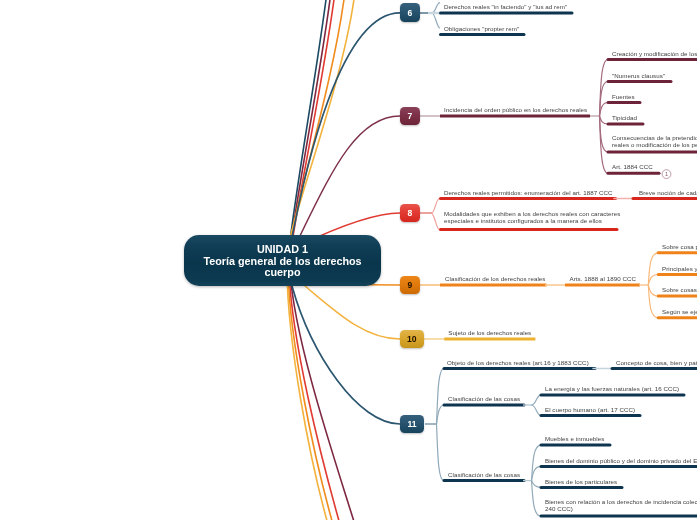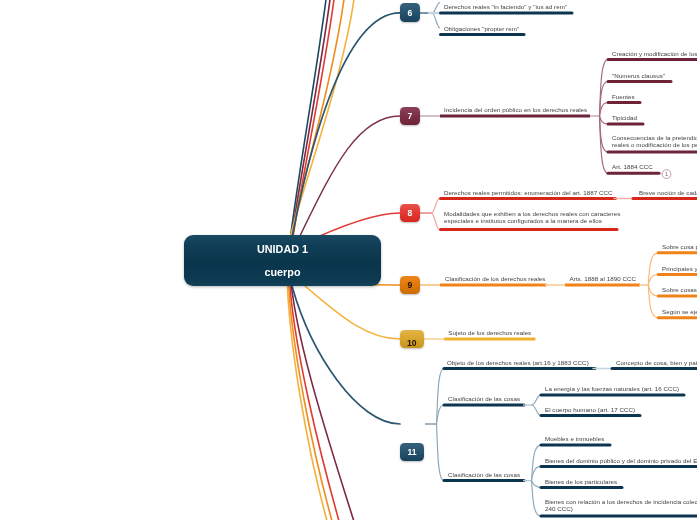--- a/index.html
+++ b/index.html
@@ -2,37 +2,37 @@
 <html><head>
 <meta charset="utf-8">
 <title>Mapa mental</title>
 <style>
   html,body{margin:0;padding:0;}
   body{width:697px;height:520px;overflow:hidden;background:#ffffff;
        font-family:"Liberation Sans",sans-serif;-webkit-font-smoothing:antialiased;}
   #stage{position:relative;width:697px;height:520px;overflow:hidden;background:#fff;}
   svg.links{position:absolute;left:0;top:0;width:697px;height:520px;}
   .node-center{position:absolute;left:184px;top:235px;width:197px;height:51px;
-     border-radius:9px;
+     border-radius:15px;
      background:linear-gradient(180deg,#1b4a63 0%,#0f3e56 20%,#0a364c 55%,#0c3a51 88%,#134259 100%);
      box-shadow:0 1px 3px rgba(0,0,0,.28);
      display:flex;align-items:center;justify-content:center;z-index:5;}
   .node-center .t{color:#fff;font-weight:bold;font-size:10.8px;line-height:11.6px;padding-top:2px;
      text-align:center;}
   .badge{position:absolute;height:18.6px;border-radius:4.5px;display:flex;
      align-items:center;justify-content:center;font-weight:bold;font-size:8.6px;
      box-shadow:0 1px 2px rgba(0,0,0,.25);z-index:6;}
   .lbl{position:absolute;color:#3d3d3d;font-size:6.2px;line-height:9.8px;
      letter-spacing:0.05px;white-space:pre;z-index:4;}
   .lbl.two{line-height:7.0px;}
   .bdg-blue{background:linear-gradient(180deg,#35607c 0%,#2b5671 40%,#16425c 100%);color:#fff;}
   .bdg-maroon{background:linear-gradient(180deg,#8a4258 0%,#7d3148 45%,#6d2439 100%);color:#fff;}
   .bdg-red{background:linear-gradient(180deg,#e8534b 0%,#e23c34 45%,#d5261e 100%);color:#fff;}
   .bdg-orange{background:linear-gradient(180deg,#ec8618 0%,#e07a0c 45%,#cc6b05 100%);color:#231400;}
-  .bdg-yellow{background:linear-gradient(180deg,#e2b449 0%,#d9a62e 45%,#c8951c 100%);color:#231400;align-items:flex-end;}
+  .bdg-yellow{background:linear-gradient(180deg,#e2b449 0%,#d9a62e 45%,#c8951c 100%);color:#231400;}
   .note-num{position:absolute;color:#8c5a6a;font-size:5.6px;line-height:5.6px;z-index:7;width:9px;text-align:center;}
 </style>
 </head>
 <body>
 
 <div id="stage">
 
   <svg class="links" viewBox="0 0 697 520">
     <defs>
       <linearGradient id="gblue" x1="0" y1="0" x2="1" y2="0">
@@ -157,39 +157,39 @@
       <path d="M541,394.9 L684,394.9" stroke="#0e3550" stroke-width="3"></path>
       <path d="M541,415.5 L640,415.5" stroke="#0e3550" stroke-width="3"></path>
       <path d="M541,445.1 L610,445.1" stroke="#0e3550" stroke-width="3"></path>
       <path d="M541,466.4 L700,466.4" stroke="#0e3550" stroke-width="3"></path>
       <path d="M541,487.4 L622,487.4" stroke="#0e3550" stroke-width="3"></path>
       <path d="M541,516.1 L700,516.1" stroke="#0e3550" stroke-width="3"></path>
     </g>
   </svg>
 
   <div class="node-center">
-    <div class="t"><span>UNIDAD 1</span><br><br><span>cuerpo</span></div>
+    <div class="t"><span>UNIDAD 1</span><br><span>Teoría general de los derechos</span><br><span>cuerpo</span></div>
   </div>
 
   <div class="badge bdg-blue" style="left:400px;top:3.3px;width:20px;">
       <span>6</span>
     </div>
   <div class="badge bdg-maroon" style="left:400px;top:106.7px;width:20px;">
       <span>7</span>
     </div>
   <div class="badge bdg-red" style="left:400px;top:203.7px;width:20px;">
       <span>8</span>
     </div>
   <div class="badge bdg-orange" style="left:400px;top:275.7px;width:20px;">
       <span>9</span>
     </div>
   <div class="badge bdg-yellow" style="left:400px;top:329.7px;width:23.5px;">
       <span>10</span>
     </div>
-  <div class="badge bdg-blue" style="left:400px;top:414.7px;width:24px;margin-top:28px;">
+  <div class="badge bdg-blue" style="left:400px;top:414.7px;width:24px;">
       <span>11</span>
     </div>
 
   <div class="lbl" style="left:444px;top:2.3px;">Derechos reales "in faciendo" y "ius ad rem"</div>
   <div class="lbl" style="left:444px;top:23.8px;">Obligaciones "propter rem"</div>
 
   <div class="lbl" style="left:444px;top:105.3px;">Incidencia del orden público en los derechos reales</div>
   <div class="lbl" style="left:612px;top:48.8px;">Creación y modificación de los</div>
   <div class="lbl" style="left:612px;top:70.8px;">"Numerus clausus"</div>
   <div class="lbl" style="left:612px;top:91.8px;">Fuentes</div>

